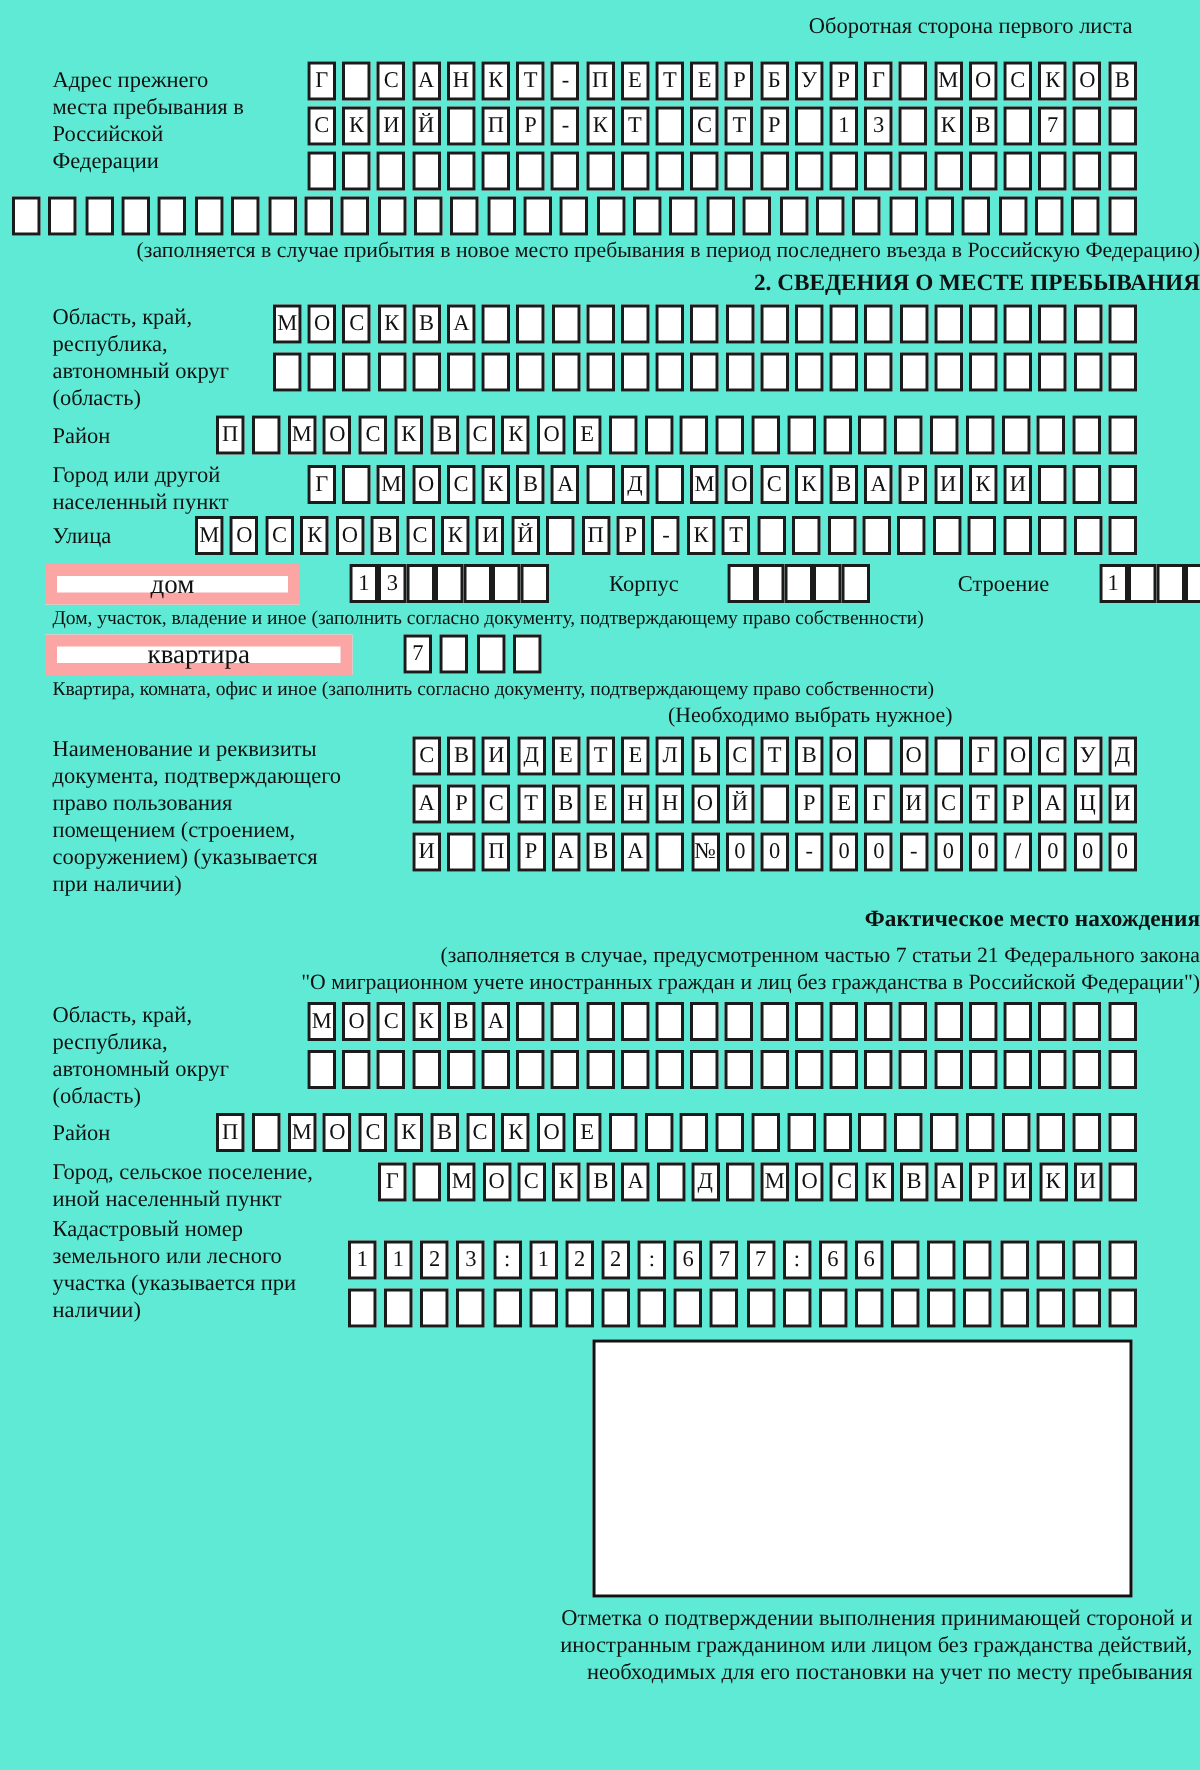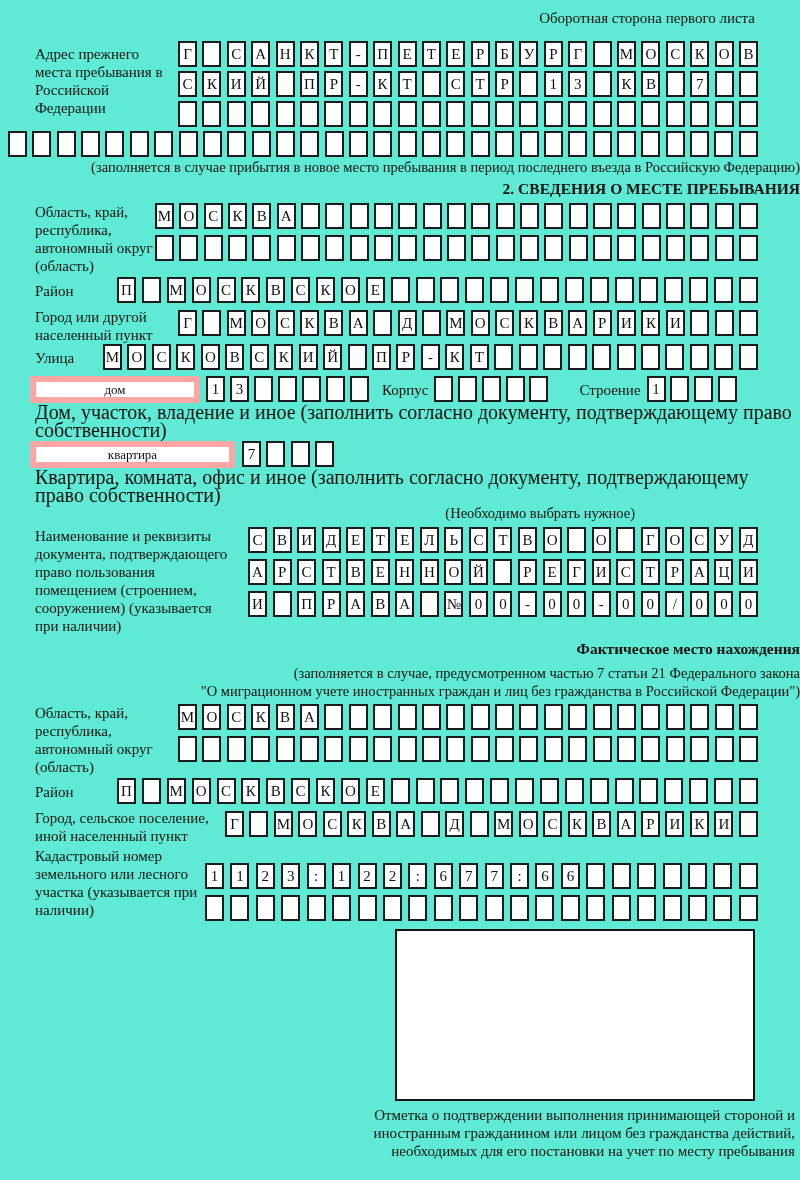--- a/index.html
+++ b/index.html
@@ -2,36 +2,36 @@
 <html><head>
 <meta charset="utf-8">
 <style>
   * { margin:0; padding:0; box-sizing:border-box; }
   html,body { background:#ffffff; }
   .page {
     width:800px; height:1180px; background:#5eead4; overflow:hidden;
     font-family:"Liberation Serif", serif; color:#111; position:relative;
   }
   .note { text-align:right; padding:10px 45px 0 0; font-size:15px; }
-  .row { display:flex; align-items:flex-start; }
+  .row { display:flex; align-items:flex-start;gap:27px; }
   .lbl { font-size:15px; line-height:18px; flex:0 0 auto; }
   .cells { display:flex; justify-content:space-between; height:27px; margin-bottom:3px; }
   .cells.gap4 { margin-bottom:5px; }
   .cell {
     flex:0 0 19px; width:19px; height:26px; border:2px solid #1b1b1b;
     display:flex; align-items:center; justify-content:center;
     font-size:15px; line-height:1; background:#fff;
   }
   .grow { flex:1 1 auto; min-width:0; }
   .caption { font-size:14.5px; line-height:18px; text-align:right; }
-  .caption-left { font-size:20px; line-height:18px; margin-left:35px; }
+  .caption-left { font-size:13px; line-height:18px; margin-left:35px; }
   .h-bold { font-weight:bold; text-align:right; font-size:15.5px; line-height:20px; }
   .widebox {
-    height:27px; border:6px solid #fca5a5; display:flex; align-items:center;
-    justify-content:center; font-size:13px; flex:0 0 auto; background:#fff;
+    height:27px; border:8px solid #fca5a5; display:flex; align-items:center;
+    justify-content:center; font-size:18px; flex:0 0 auto; background:#fff;
   }
   .stampbox { width:360px; height:172px; border:2px solid #111; background:#fff; }
 </style>
 </head>
 <body>
 
 <div class="page">
 
   <div class="note">Оборотная сторона первого листа</div>
 

